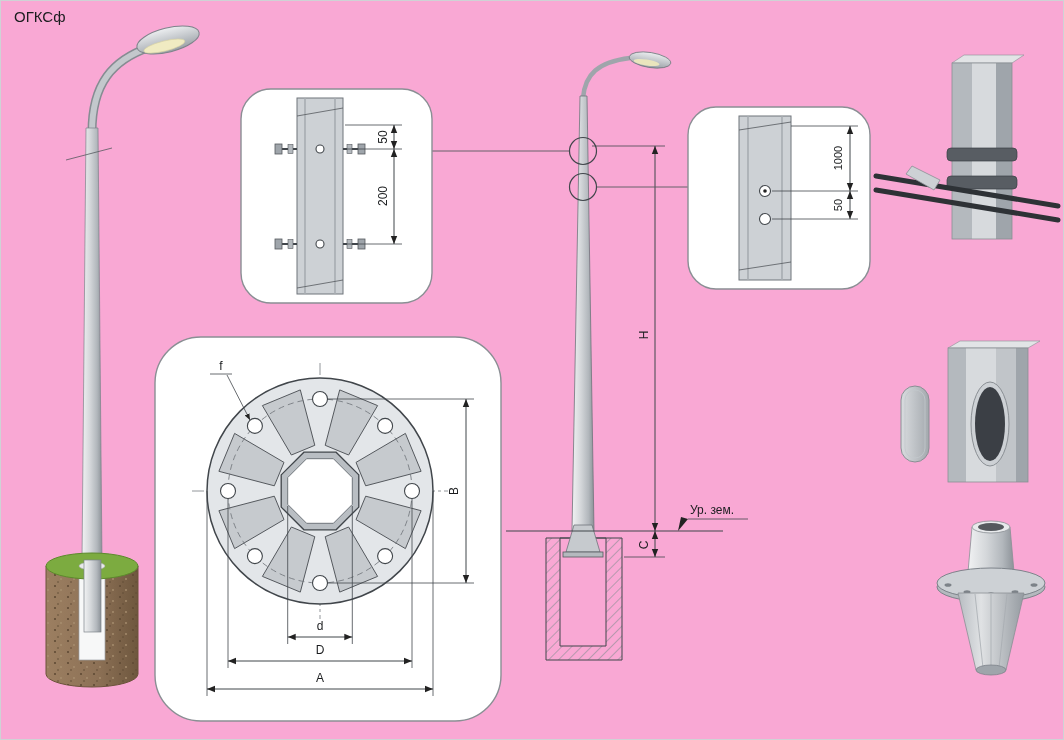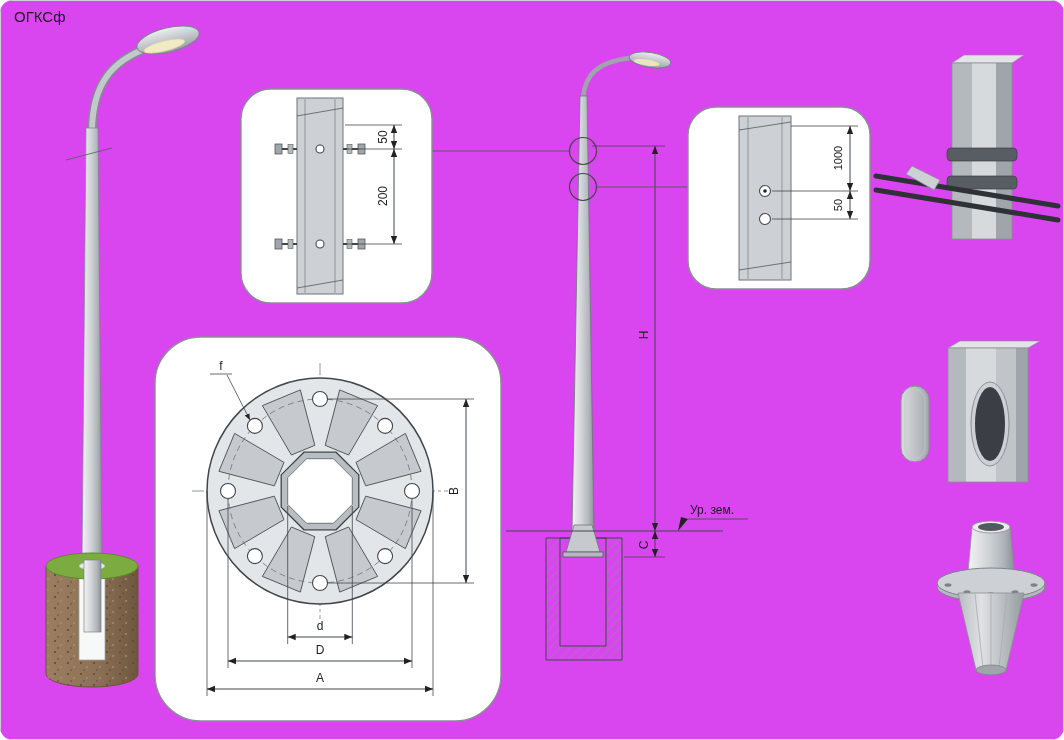--- a/index.html
+++ b/index.html
@@ -1,17 +1,17 @@
 <!DOCTYPE html>
 <html><head>
 <meta charset="utf-8">
 <style>
   html,body { margin:0; padding:0; background:#fff; }
-  #stage { position:relative; width:1064px; height:740px; background:#d946ef; overflow:hidden;
-           font-family:"Liberation Sans", sans-serif;border-radius:13px; }
+  #stage { position:relative; width:1064px; height:740px; background:#f9a8d4; overflow:hidden;
+           font-family:"Liberation Sans", sans-serif; }
   #stage .frame { position:absolute; inset:0; border:1px solid #cfd2d5; pointer-events:none; }
   svg text { font-family:"Liberation Sans", sans-serif; fill:#1b1d1f; }
   .t15 { font-size:15px; }
   .t12 { font-size:12px; }
   .t11 { font-size:11px; }
   .dim  { stroke:#41464b; stroke-width:1; fill:none; }
   .ext  { stroke:#41464b; stroke-width:0.8; fill:none; }
   .lead { stroke:#55595e; stroke-width:0.9; fill:none; }
   .cl   { stroke:#777c81; stroke-width:0.8; fill:none; stroke-dasharray:12 3 3 3; }
   .dash { stroke:#777c81; stroke-width:0.9; fill:none; stroke-dasharray:6 4; }

